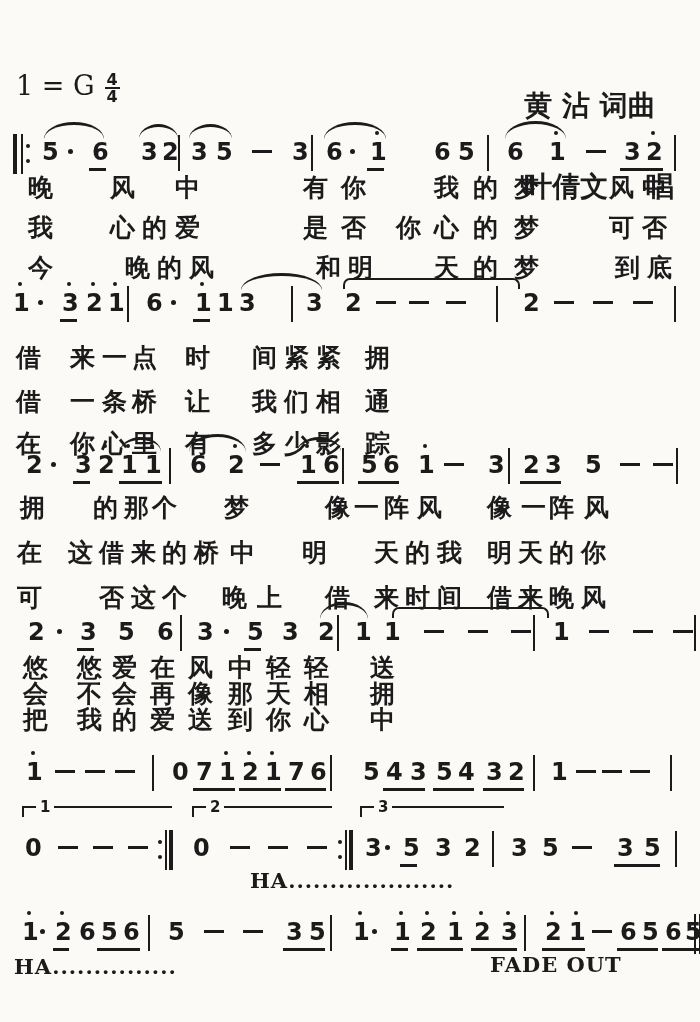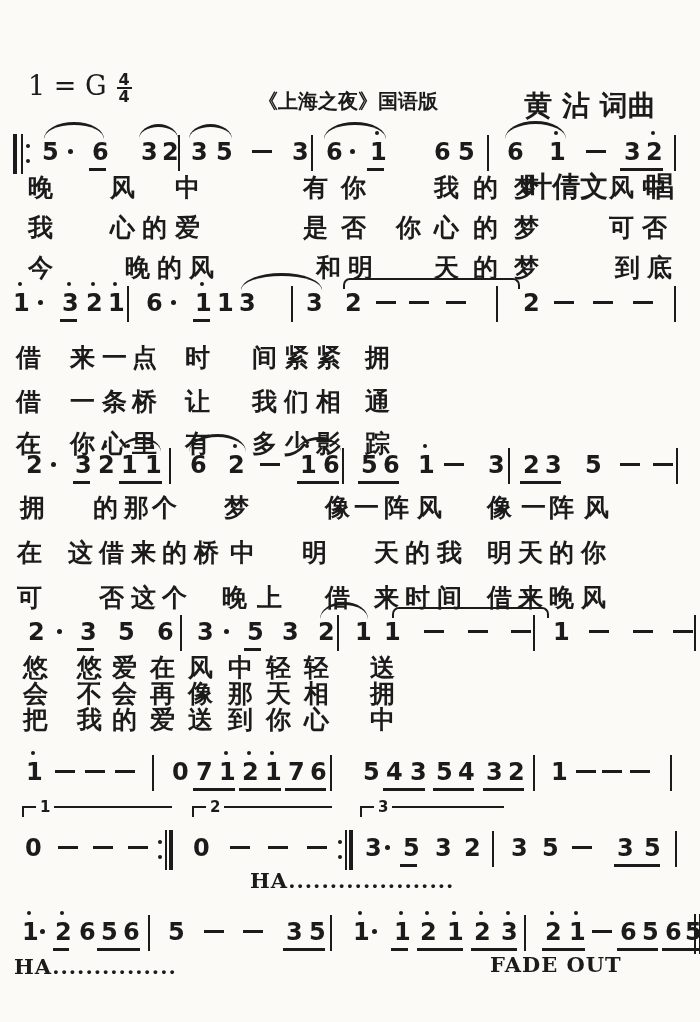--- a/index.html
+++ b/index.html
@@ -1,20 +1,20 @@
 <!DOCTYPE html>
 <html><head>
 <meta charset="utf-8">
 <style>
   html,body{margin:0;padding:0;background:#f5f4f0;}
   .sheet{position:relative;width:700px;height:1022px;background:#fbfaf6;overflow:hidden;
          font-family:"DejaVu Sans",sans-serif;color:#1b1b1b;}
   .title{position:absolute;top:2px;left:0;width:100%;text-align:center;
          font-size:43px;font-weight:900;letter-spacing:6px;}
-  .keysig{position:absolute;left:28px;top:70px;font-family:"DejaVu Serif",serif;
+  .keysig{position:absolute;left:16px;top:70px;font-family:"DejaVu Serif",serif;
           font-size:27px;font-weight:500;white-space:nowrap;}
   .frac{display:inline-block;vertical-align:middle;margin-left:10px;text-align:center;
         font-family:"DejaVu Sans",sans-serif;}
   .frac b{display:block;font-size:16px;line-height:15px;font-weight:900;}
   .frac b:first-child{border-bottom:2px solid #1b1b1b;padding:0 2px;}
   .subtitle{position:absolute;left:258px;top:88px;font-size:20px;font-weight:800;}
   .credits{position:absolute;right:26px;top:38px;text-align:left;font-size:28px;
            font-weight:800;line-height:27px;white-space:pre;}
   
   .n{position:absolute;font-size:24px;line-height:1;font-weight:800;
@@ -37,21 +37,20 @@
   .ann{position:absolute;font-family:"DejaVu Serif",serif;font-weight:900;
        font-size:21px;letter-spacing:1px;white-space:pre;}
 </style>
 </head>
 <body>
 
 <div class="sheet">
 
   <div class="keysig"><span>1 = G</span><span class="frac"><b>4</b><b>4</b></span></div>
 
-  <div class="subtitle">《上海之夜》国语版</div>
 
   <div class="credits">
     <div>黄 沾 词曲</div>
     <div>叶倩文　 唱</div>
   </div>
 
   <div id="score">
       <div class="rep" style="left: 13px; top: 134px;">
         <div style="left: 0px; top: 0px; width: 4px; height: 40px;"></div>
         <div style="left: 8px; top: 0px; width: 2px; height: 40px;"></div>

